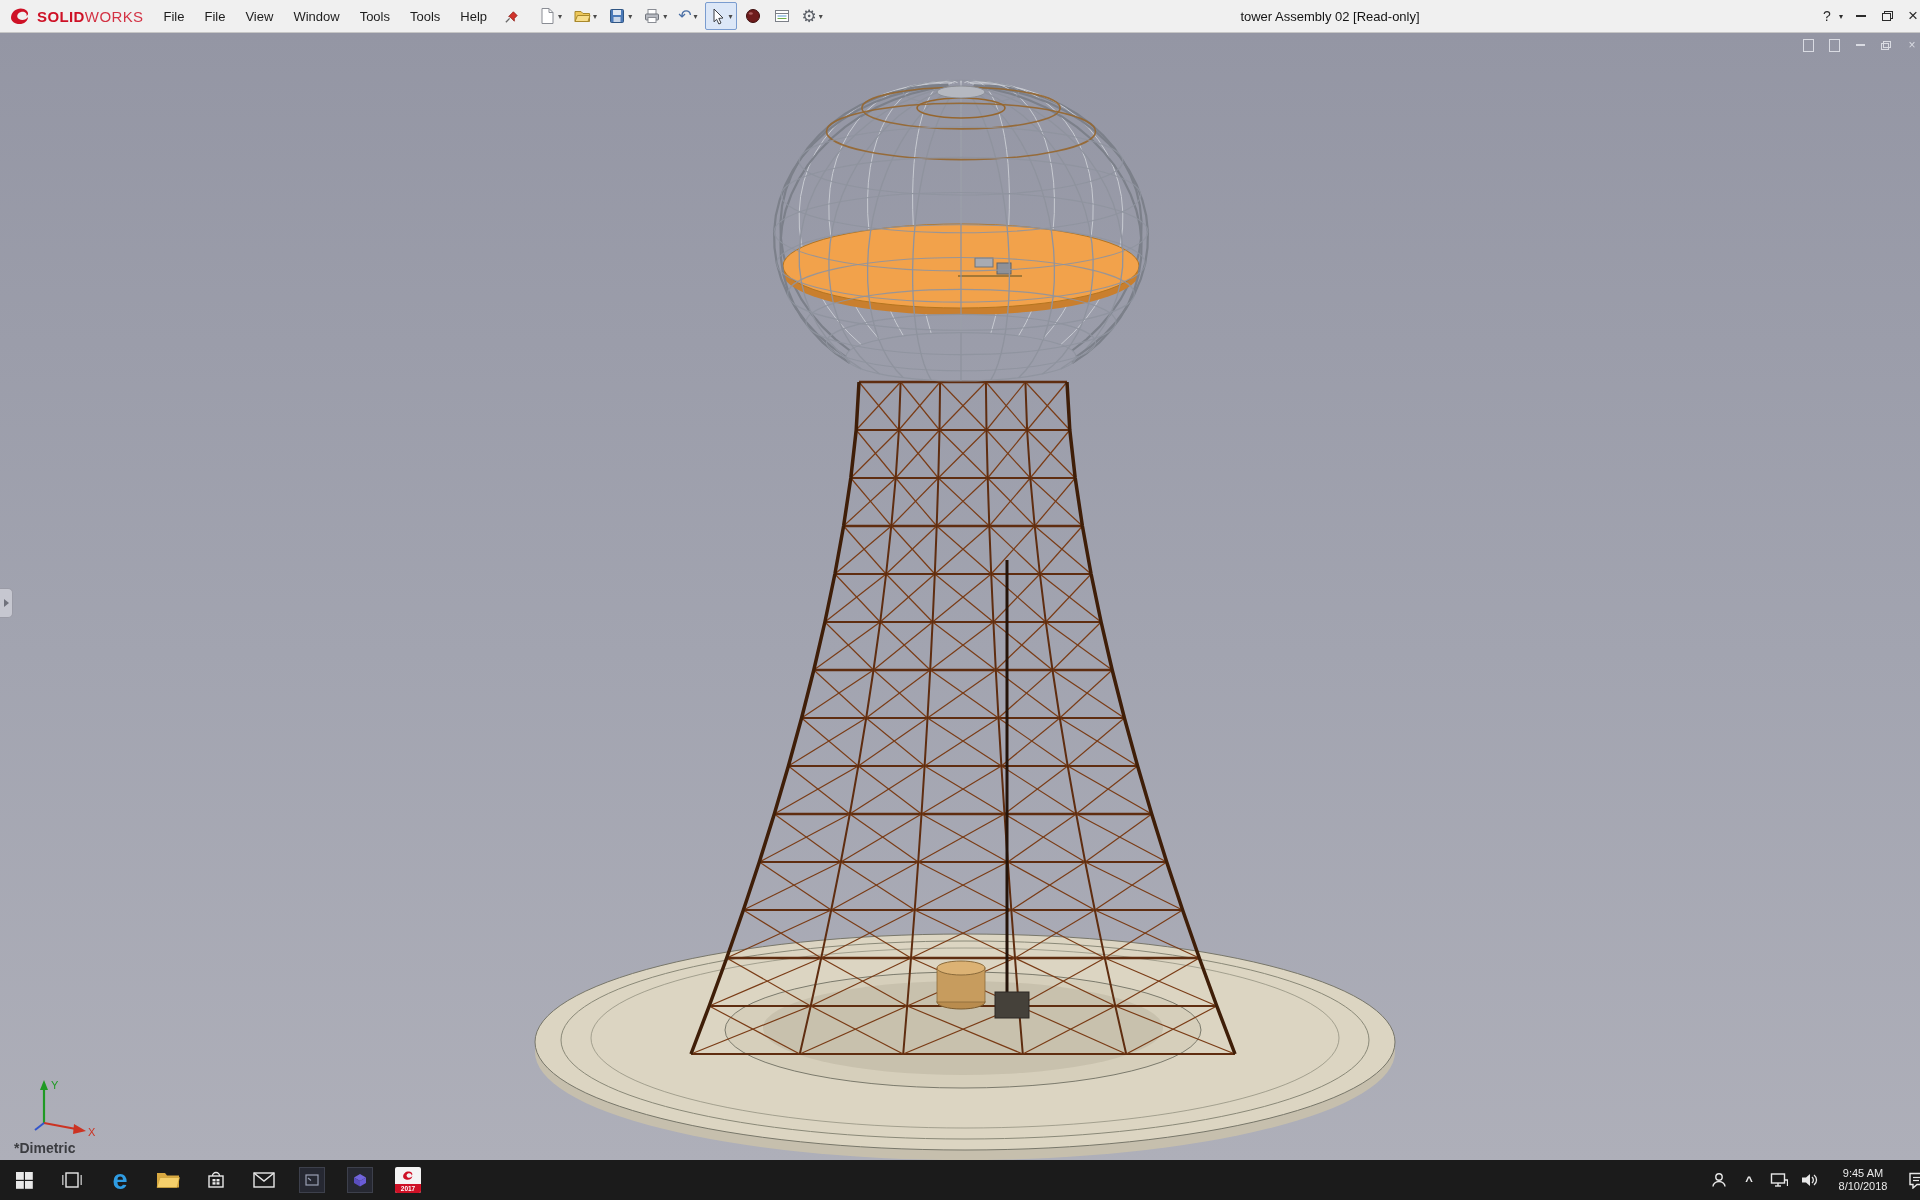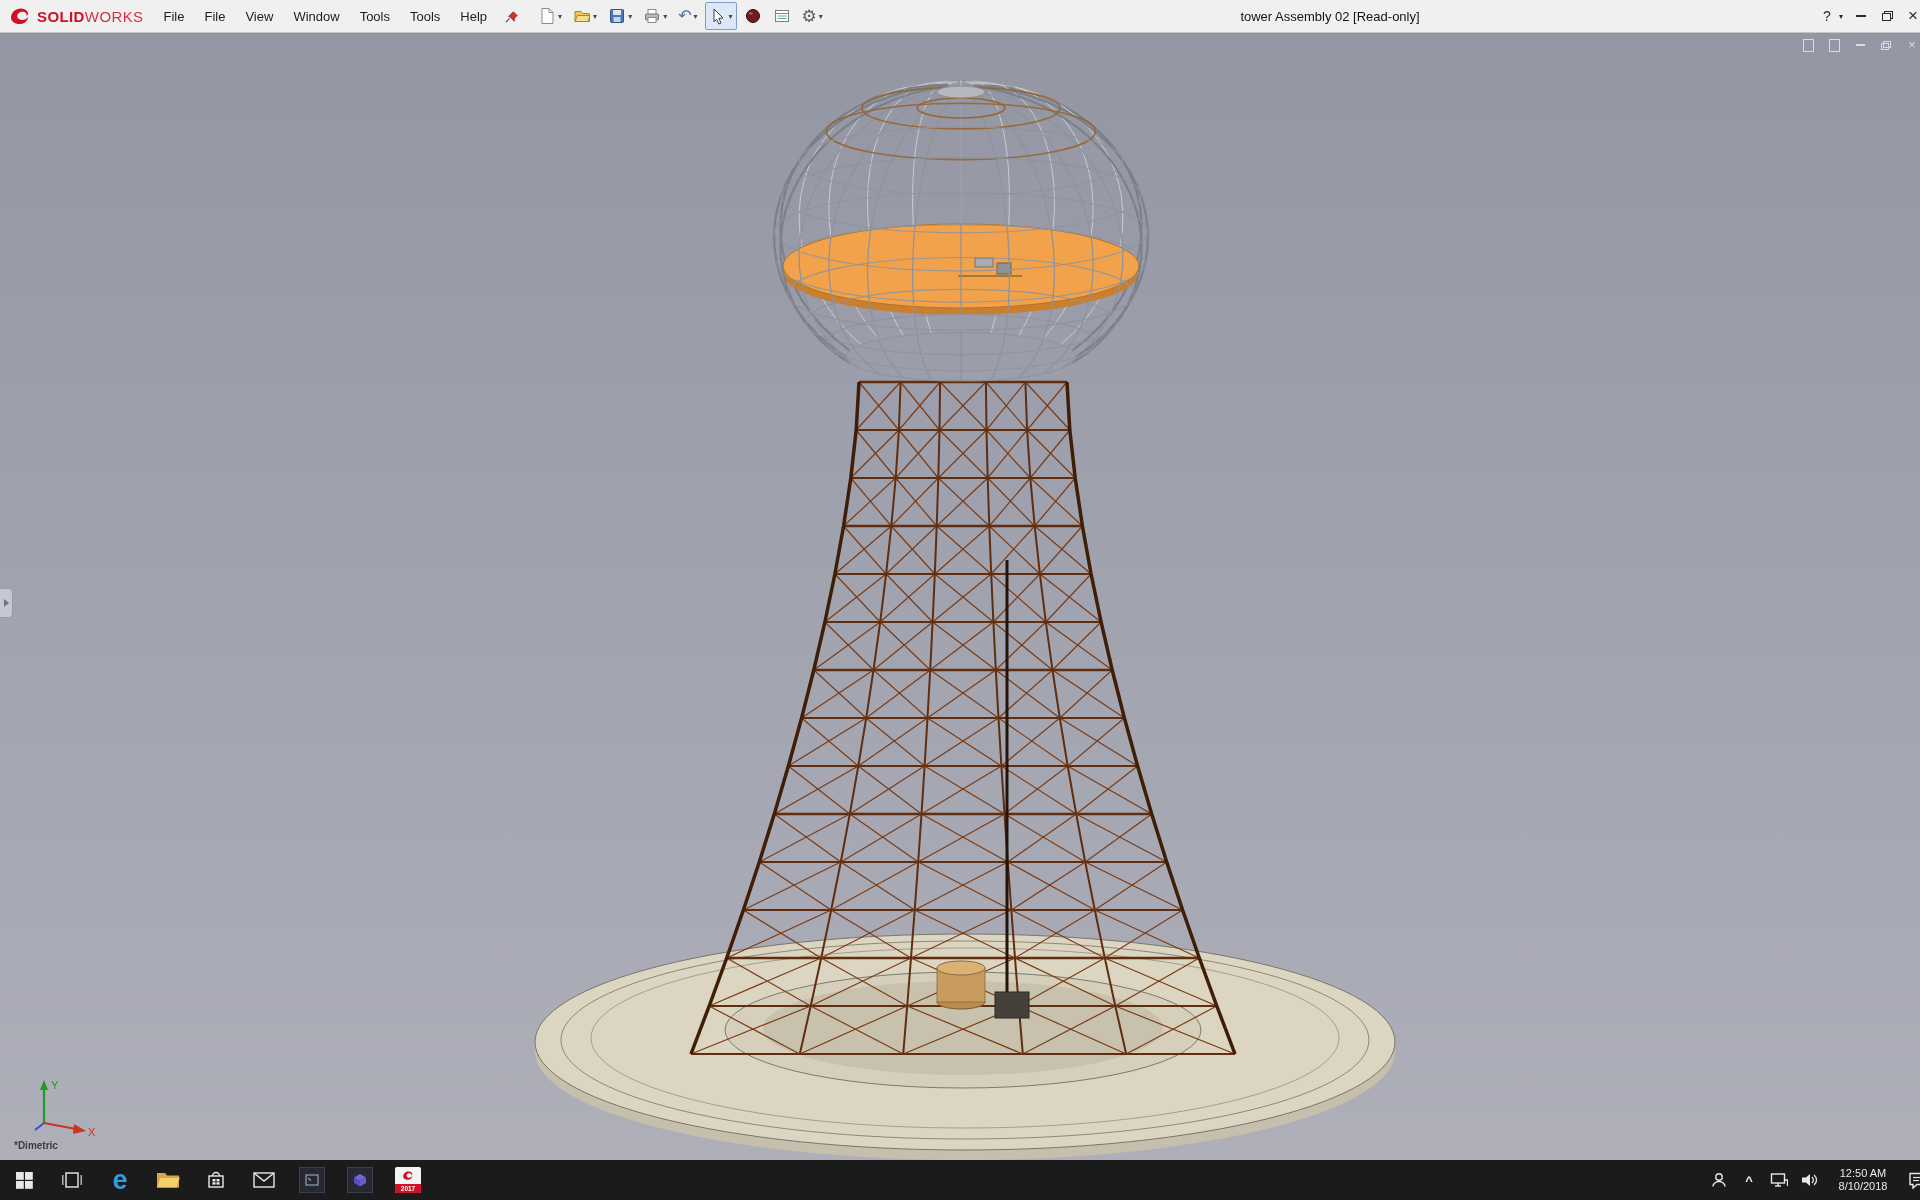--- a/index.html
+++ b/index.html
@@ -45,21 +45,21 @@
       color:#d9dbe2;font-size:12px;cursor:default;}
   .dc-page{width:9px;height:11px;border:1px solid #d9dbe2;}
   .dc-min{width:9px;height:2px;background:#d9dbe2;}
   .dc-restore{position:relative;width:10px;height:9px;}
   .dc-restore::after{content:"";position:absolute;right:0;top:0;width:6px;height:5px;border:1px solid #d9dbe2;}
   .dc-restore::before{content:"";position:absolute;left:0;bottom:0;width:6px;height:5px;border:1px solid #d9dbe2;z-index:1;}
   .side-tab{position:absolute;left:0;top:556px;width:12px;height:28px;background:#c6c7d0;
     border:1px solid #9a9ba6;border-left:none;border-radius:0 5px 5px 0;display:flex;align-items:center;justify-content:center;}
   .side-tab-arrow{width:0;height:0;border-top:4px solid transparent;border-bottom:4px solid transparent;border-left:5px solid #70727c;}
   .triad{position:absolute;left:26px;top:1044px;width:72px;height:62px;}
-  .view-label{position:absolute;left:14px;top:1108px;font-size:10px;font-weight:700;color:#3b3c40;}
+  .view-label{position:absolute;left:14px;top:1108px;font-size:14px;font-weight:700;color:#3b3c40;}
 
   
   .s-base-side{fill:var(--base-side,#c6bfad);}
   .s-base{fill:var(--base-fill,#dcd5c2);stroke:#78776a;stroke-width:1;}
   .s-ring{fill:none;stroke:var(--base-line,#8a8978);stroke-width:1;}
   .s-inner{fill:#d6cfbb;stroke:#7b7a6c;stroke-width:1;}
   .s-shadow{fill:rgba(70,50,30,0.09);}
   .s-disc-edge{fill:var(--platform-orange-edge,#c97f2e);}
   .s-disc{fill:var(--platform-orange,#f2a24b);stroke:#b5751f;stroke-width:1;}
 
@@ -558,21 +558,21 @@
         </svg>
       </button>
       <button class="tbt">
         <svg width="18" height="16" viewBox="0 0 18 16">
           <polygon points="2,5.5 6,5.5 10,2 10,14 6,10.5 2,10.5" fill="#e8e8e8"></polygon>
           <path d="M12 5 a4 4 0 0 1 0 6" fill="none" stroke="#e8e8e8" stroke-width="1.3"></path>
           <path d="M14 3 a7 6.5 0 0 1 0 10" fill="none" stroke="#e8e8e8" stroke-width="1.3"></path>
         </svg>
       </button>
       <div class="tb-clock">
-        <div>12:50 AM</div>
+        <div>9:45 AM</div>
         <div>8/10/2018</div>
       </div>
       <button class="tbt">
         <svg width="18" height="17" viewBox="0 0 18 17">
           <path d="M2 1.5 h14 v11 h-7 l-4 3.5 v-3.5 h-3 Z" fill="none" stroke="#e8e8e8" stroke-width="1.4"></path>
           <line x1="5" y1="5.5" x2="13" y2="5.5" stroke="#e8e8e8" stroke-width="1.2"></line>
           <line x1="5" y1="8.5" x2="11" y2="8.5" stroke="#e8e8e8" stroke-width="1.2"></line>
         </svg>
       </button>
     </div>

